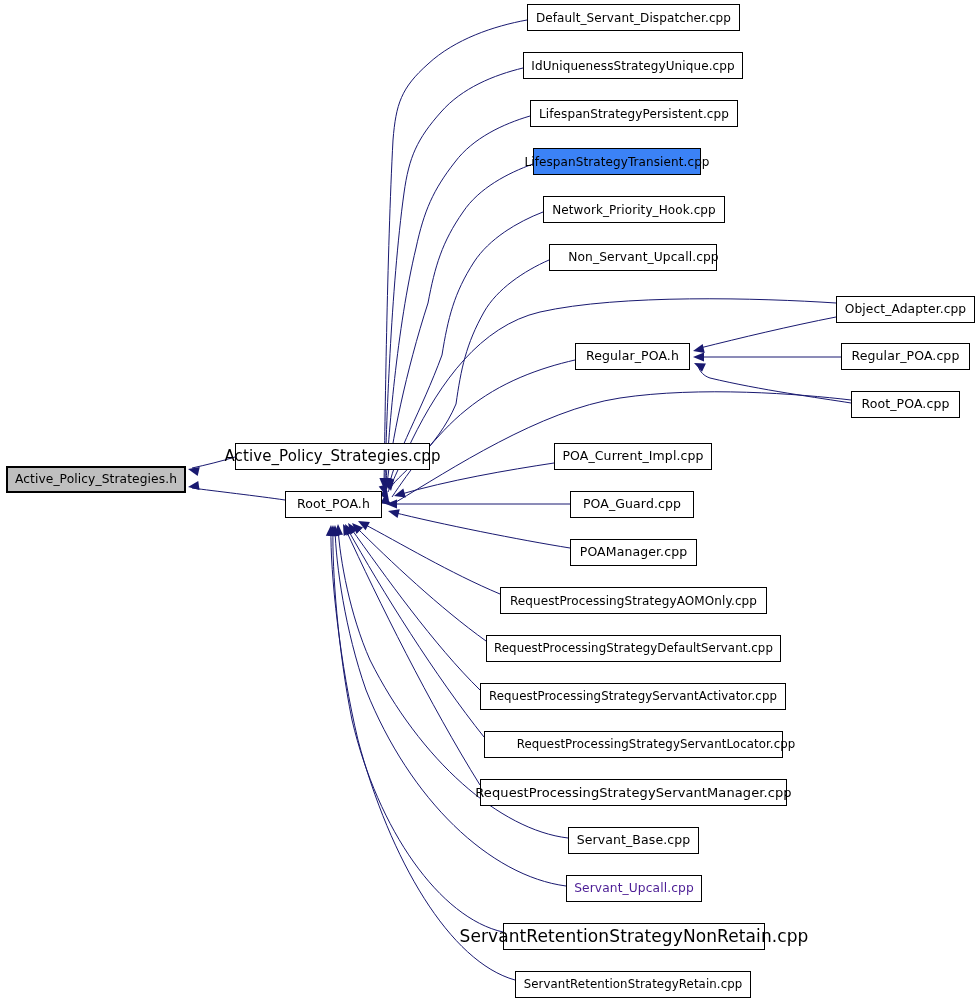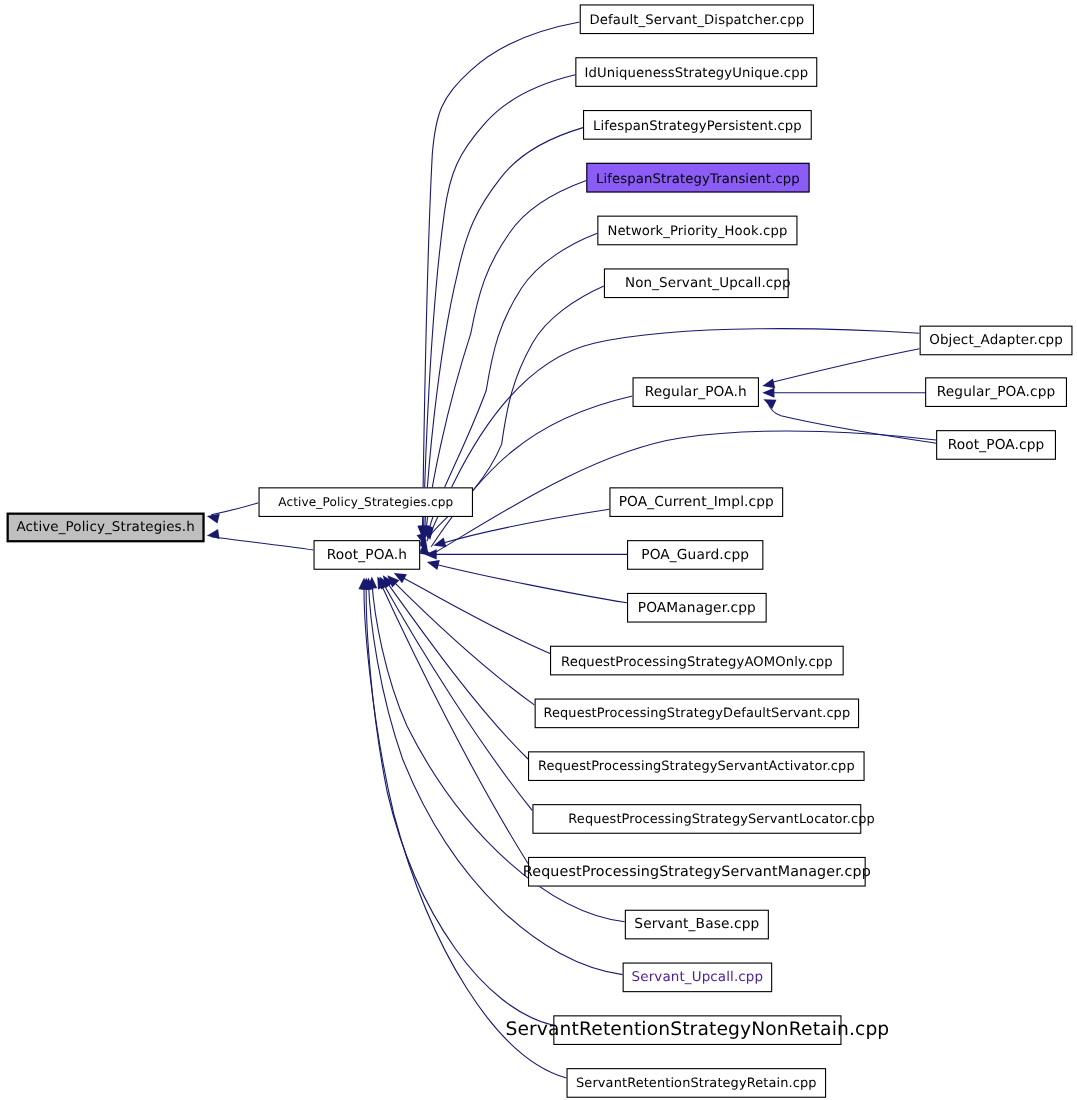--- a/index.html
+++ b/index.html
@@ -101,35 +101,35 @@
       <path d="M 503,932 C 440,918 378,830 352,720 C 338,650 332,570 333,529" fill="none" stroke="#191970" stroke-width="1"></path>
       <polygon points="0,0 -11,-4.6 -11,4.6" fill="#191970" transform="translate(333,525) rotate(272)"></polygon>
       <path d="M 515,980 C 450,962 390,860 358,740 C 340,665 330,572 331,529" fill="none" stroke="#191970" stroke-width="1"></path>
       <polygon points="0,0 -11,-4.6 -11,4.6" fill="#191970" transform="translate(331,525) rotate(273)"></polygon>
     </svg>
   <div id="node-layer">
       <div class="node current" title="Active_Policy_Strategies.h" style="left: 6px; top: 466px; width: 180px; height: 27px; background: rgb(191, 191, 191); border-color: rgb(0, 0, 0); color: rgb(0, 0, 0);">
         <span class="node-label" style="font-size: 12.25px;">Active_Policy_Strategies.h</span>
       </div>
       <div class="node" title="Active_Policy_Strategies.cpp" style="left: 235px; top: 443px; width: 195px; height: 27px; background: rgb(255, 255, 255); border-color: rgb(0, 0, 0); color: rgb(0, 0, 0);">
-        <span class="node-label" style="font-size: 11px;">Active_Policy_Strategies.cpp</span>
+        <span class="node-label" style="font-size: 15px;">Active_Policy_Strategies.cpp</span>
       </div>
       <div class="node" title="Root_POA.h" style="left: 285px; top: 491px; width: 97px; height: 27px; background: rgb(255, 255, 255); border-color: rgb(0, 0, 0); color: rgb(0, 0, 0);">
         <span class="node-label">Root_POA.h</span>
       </div>
       <div class="node" title="Default_Servant_Dispatcher.cpp" style="left: 527px; top: 4px; width: 213px; height: 27px; background: rgb(255, 255, 255); border-color: rgb(0, 0, 0); color: rgb(0, 0, 0);">
         <span class="node-label" style="font-size: 12px;">Default_Servant_Dispatcher.cpp</span>
       </div>
       <div class="node" title="IdUniquenessStrategyUnique.cpp" style="left: 523px; top: 52px; width: 220px; height: 27px; background: rgb(255, 255, 255); border-color: rgb(0, 0, 0); color: rgb(0, 0, 0);">
         <span class="node-label" style="font-size: 12px;">IdUniquenessStrategyUnique.cpp</span>
       </div>
       <div class="node" title="LifespanStrategyPersistent.cpp" style="left: 530px; top: 100px; width: 208px; height: 27px; background: rgb(255, 255, 255); border-color: rgb(0, 0, 0); color: rgb(0, 0, 0);">
         <span class="node-label" style="font-size: 12px;">LifespanStrategyPersistent.cpp</span>
       </div>
-      <div class="node" title="LifespanStrategyTransient.cpp" style="left: 533px; top: 148px; width: 203px; height: 27px; background: #8b5cf6; border-color: rgb(0, 0, 0); color: rgb(0, 0, 0);">
+      <div class="node" title="LifespanStrategyTransient.cpp" style="left: 533px; top: 148px; width: 168px; height: 27px; background: #3b82f6; border-color: rgb(0, 0, 0); color: rgb(0, 0, 0);">
         <span class="node-label" style="font-size: 12px;">LifespanStrategyTransient.cpp</span>
       </div>
       <div class="node" title="Network_Priority_Hook.cpp" style="left: 543px; top: 196px; width: 182px; height: 27px; background: rgb(255, 255, 255); border-color: rgb(0, 0, 0); color: rgb(0, 0, 0);">
         <span class="node-label" style="font-size: 12px;">Network_Priority_Hook.cpp</span>
       </div>
       <div class="node" title="Non_Servant_Upcall.cpp" style="left: 549px; top: 244px; width: 168px; height: 27px; background: rgb(255, 255, 255); border-color: rgb(0, 0, 0); color: rgb(0, 0, 0); padding-left: 21px;">
         <span class="node-label" style="font-size: 12.25px;">Non_Servant_Upcall.cpp</span>
       </div>
       <div class="node" title="Object_Adapter.cpp" style="left: 836px; top: 296px; width: 139px; height: 27px; background: rgb(255, 255, 255); border-color: rgb(0, 0, 0); color: rgb(0, 0, 0);">
         <span class="node-label" style="font-size: 12.25px;">Object_Adapter.cpp</span>

